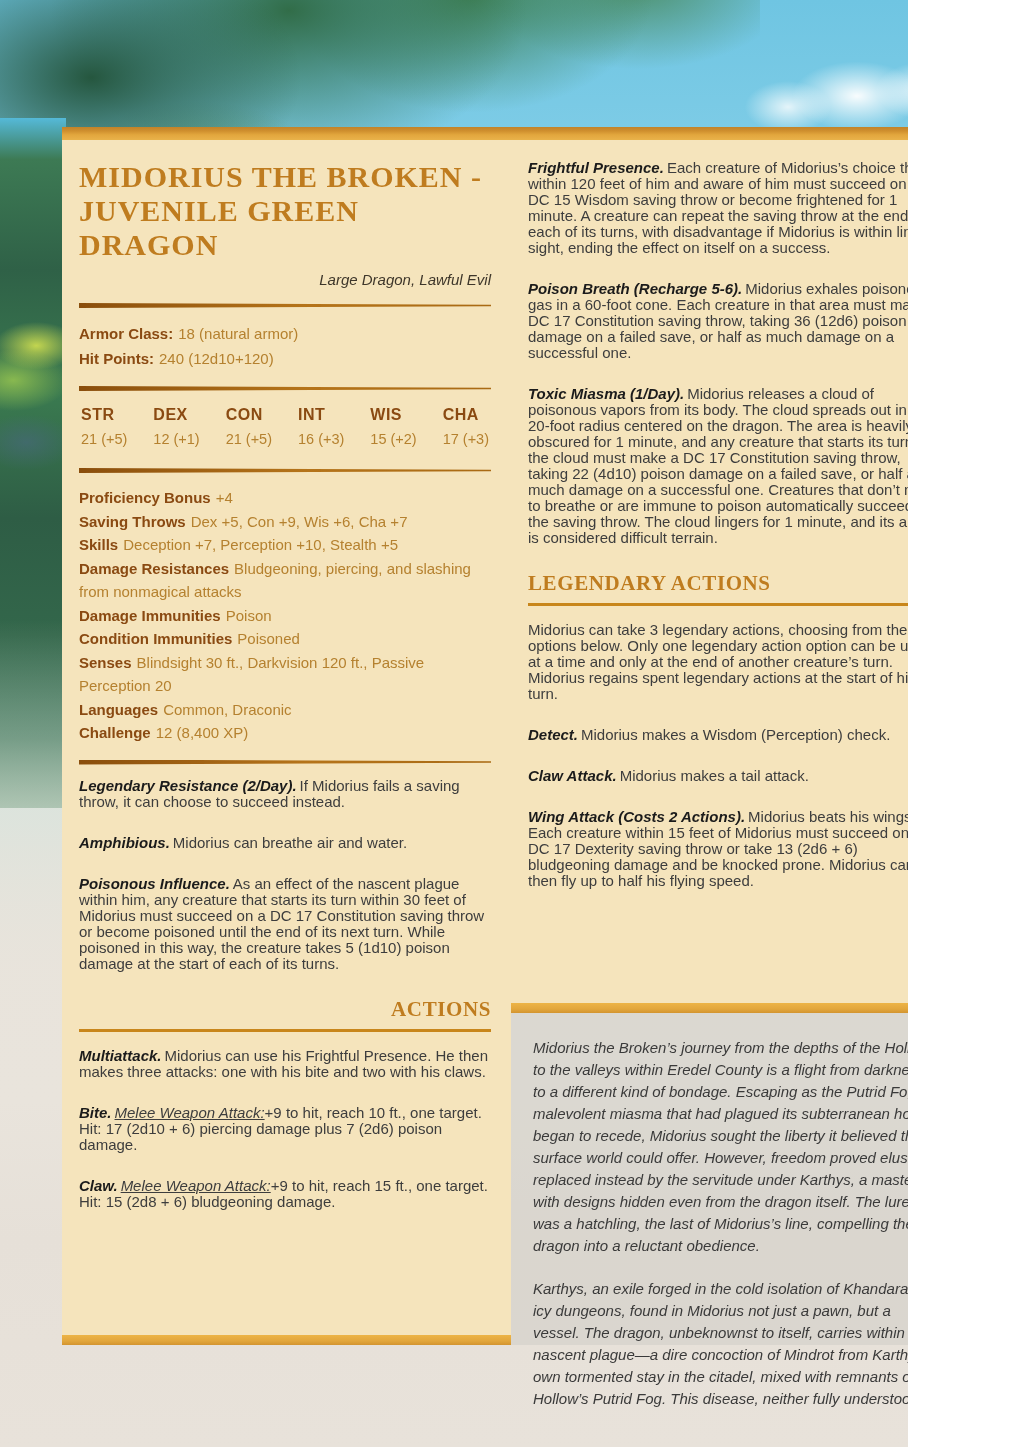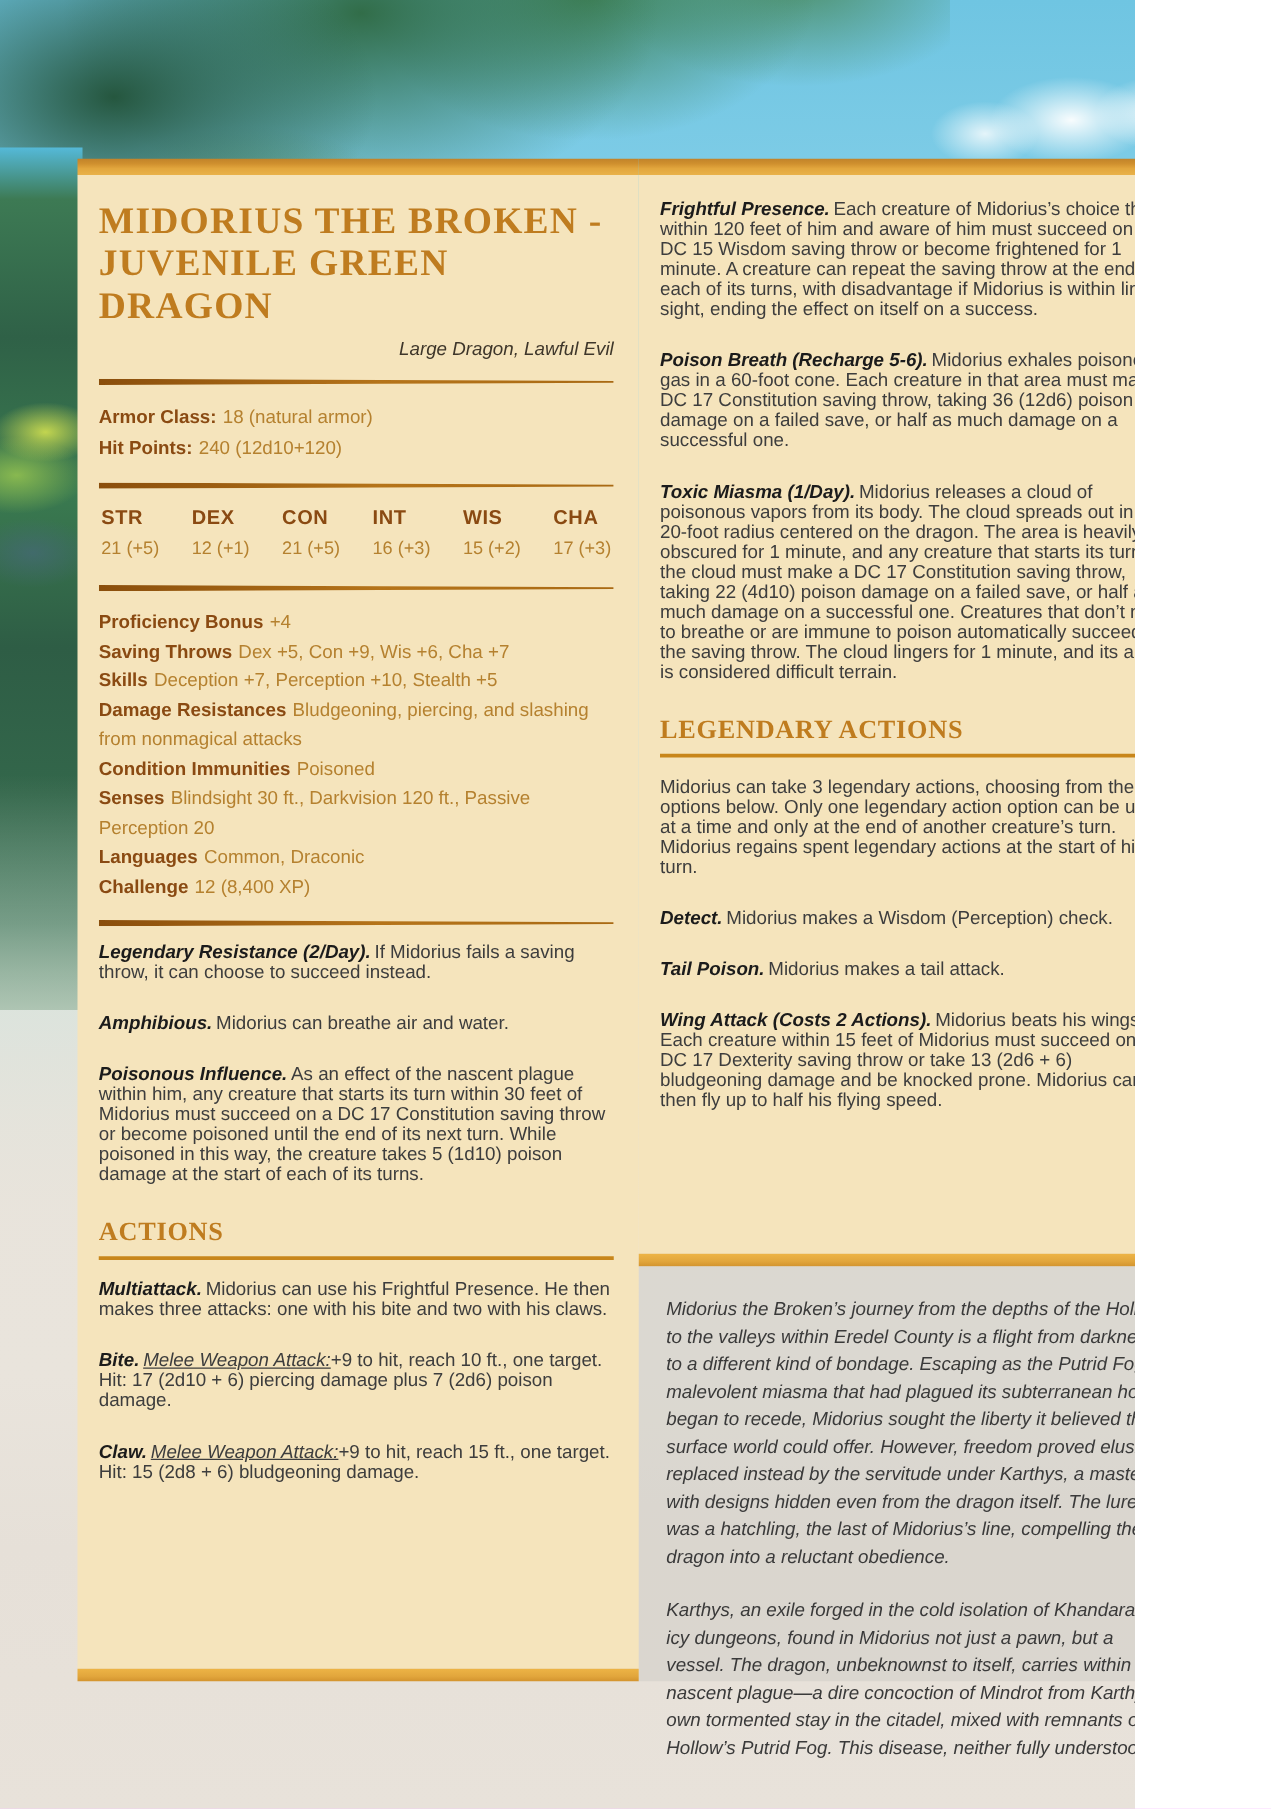--- a/index.html
+++ b/index.html
@@ -71,21 +71,21 @@
   .detail-row b{color:#8a4a12;margin-right:5px;}
 
   .trait{font-size:15px;line-height:16px;color:#3d3d3d;margin:0 0 25px 0;}
   .trait .tname{font-weight:bold;font-style:italic;color:#1b1b1b;margin-right:3px;}
   .trait .ilead{font-style:italic;margin-right:0;text-decoration:underline;}
 
   .sec-head{font-family:"Liberation Serif",serif;font-weight:bold;color:#bf7c1f;
     font-size:21px;letter-spacing:.6px;margin-top:4px;}
   .sec-rule{height:3px;background:#c8861b;margin:7px 0 16px 0;}
 
-  .mt18{margin-top:18px;}
+  .mt18{margin-top:18px;text-align:right;}
 
   
   .lore-box{position:absolute;left:511px;top:1013px;width:451px;height:332px;
     background:rgba(196,195,190,0.35);padding:24px 22px 0 22px;box-sizing:border-box;}
   .lore-p{font-size:15px;line-height:22px;font-style:italic;color:#3a3a3a;margin:0 0 21px 0;}
 </style>
 </head>
 <body>
 
 <div class="page">
@@ -145,20 +145,21 @@
           <div class="vl">17 (+3)</div>
         </div>
       </div>
 
       <div class="taper"></div>
 
       <div class="detail-row"><b>Proficiency Bonus</b><span>+4</span></div>
       <div class="detail-row"><b>Saving Throws</b><span>Dex +5, Con +9, Wis +6, Cha +7</span></div>
       <div class="detail-row"><b>Skills</b><span>Deception +7, Perception +10, Stealth +5</span></div>
       <div class="detail-row"><b>Damage Resistances</b><span>Bludgeoning, piercing, and slashing from nonmagical attacks</span></div>
+      <div class="detail-row"><b>Damage Immunities</b><span>Poison</span></div>
       <div class="detail-row"><b>Condition Immunities</b><span>Poisoned</span></div>
       <div class="detail-row"><b>Senses</b><span>Blindsight 30 ft., Darkvision 120 ft., Passive Perception 20</span></div>
       <div class="detail-row"><b>Languages</b><span>Common, Draconic</span></div>
       <div class="detail-row"><b>Challenge</b><span>12 (8,400 XP)</span></div>
 
       <div class="taper"></div>
 
       <p class="trait">
         <span class="tname">Legendary Resistance (2/Day).</span><span>If Midorius fails a saving throw, it can choose to succeed instead.</span>
       </p>
@@ -202,21 +203,21 @@
 
       <div class="sec-head">LEGENDARY ACTIONS</div>
       <div class="sec-rule"></div>
 
       <p class="trait">Midorius can take 3 legendary actions, choosing from the options below. Only one legendary action option can be used at a time and only at the end of another creature’s turn. Midorius regains spent legendary actions at the start of his turn.</p>
 
       <p class="trait">
         <span class="tname">Detect.</span><span>Midorius makes a Wisdom (Perception) check.</span>
       </p>
       <p class="trait">
-        <span class="tname">Tail Poison.</span><span>Midorius makes a tail attack.</span>
+        <span class="tname">Claw Attack.</span><span>Midorius makes a tail attack.</span>
       </p>
       <p class="trait">
         <span class="tname">Wing Attack (Costs 2 Actions).</span><span>Midorius beats his wings. Each creature within 15 feet of Midorius must succeed on a DC 17 Dexterity saving throw or take 13 (2d6 + 6) bludgeoning damage and be knocked prone. Midorius can then fly up to half his flying speed.</span>
       </p>
 
     </div>
     <div class="bar-bottom"></div>
   </div>
 
   <div class="lore-box">

